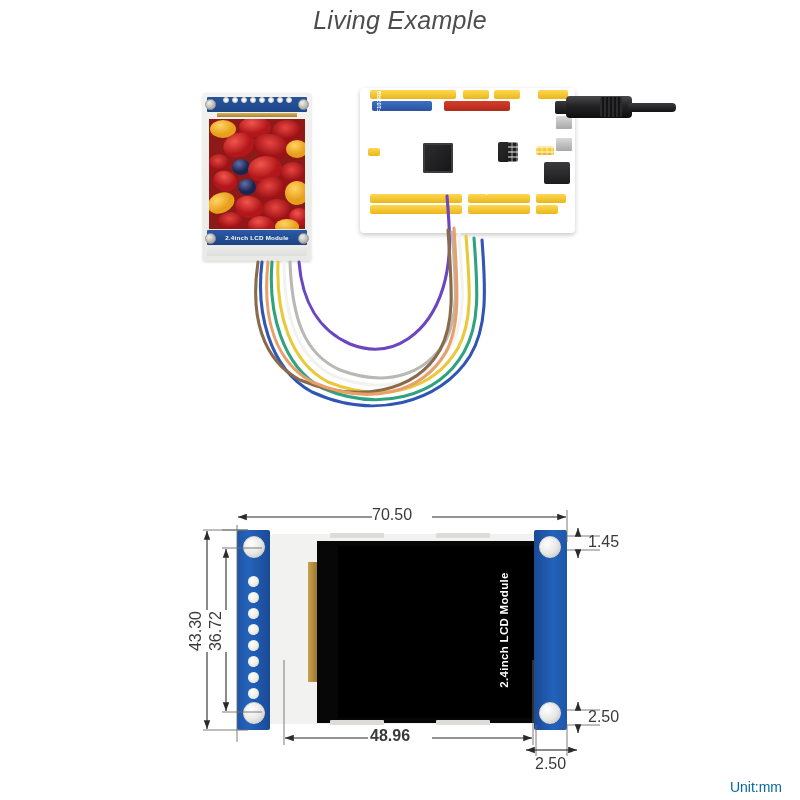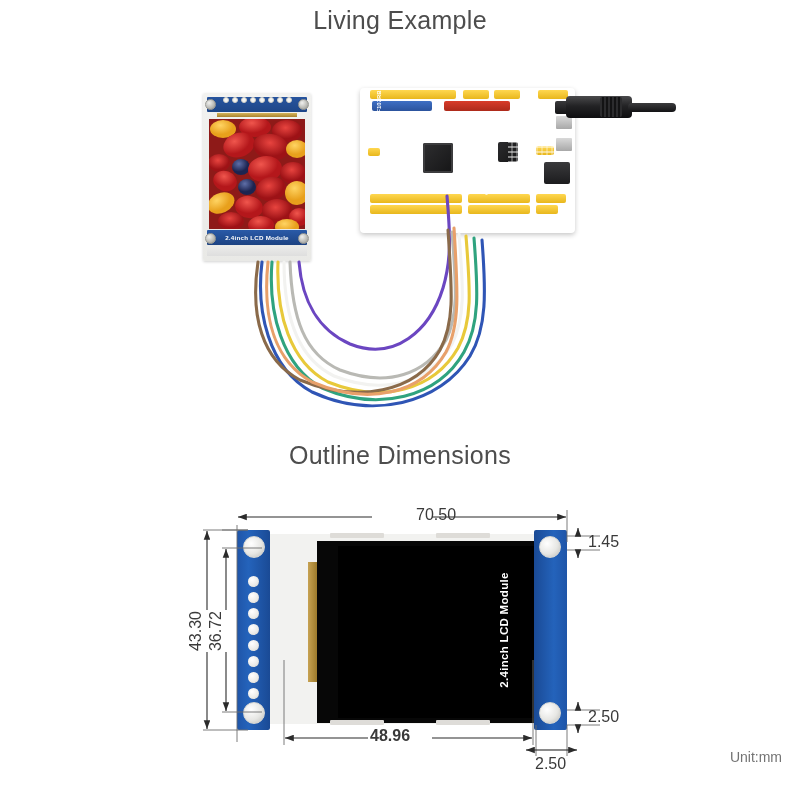--- a/index.html
+++ b/index.html
@@ -12,21 +12,21 @@
     position:relative;
   }
   .stage{position:absolute;left:0;top:0;width:800px;height:800px;}
 
   
   .sec-title{
     position:absolute;width:800px;text-align:center;
     font-size:25px;color:#4d4d4d;letter-spacing:.3px;
     font-weight:400;
   }
-  #title-living{top:6px;}
+  #title-living{top:6px;font-style:italic;}
   #title-outline{top:441px;}
 
   
   #lcd-module{
     position:absolute;left:203px;top:93px;width:108px;height:168px;
     background:linear-gradient(180deg,#f2f2f0 0%,#e9e9e6 100%);
     border-radius:2px;
     box-shadow:0 1px 3px rgba(0,0,0,.18);
   }
   #lcd-top-strip{
@@ -220,21 +220,21 @@
   }
 
   
   #dims{position:absolute;left:0;top:0;width:800px;height:330px;}
   .dim-label{
     position:absolute;font-size:16px;color:#3a3a3a;
     font-family:"Liberation Sans",sans-serif;white-space:nowrap;
   }
   .dim-vert{transform-origin:center;}
   #unit-label{
-    position:absolute;right:18px;top:279px;font-size:14px;color:#737373;
+    position:absolute;right:18px;top:309px;font-size:14px;color:#0369a1;
   }
 </style>
 </head>
 <body>
 
 <div class="stage">
 
   <div class="sec-title" id="title-living">Living Example</div>
 
   <div>
@@ -351,21 +351,20 @@
         <path d="M272,262 C268,312 282,366 322,388 C378,412 438,398 464,352 C480,324 478,290 474,238" stroke="#2fa37f"></path>
         <path d="M278,262 C276,314 290,362 328,382 C382,404 434,390 458,348 C473,320 470,288 466,236" stroke="#e8c93a"></path>
         <path d="M284,262 C284,316 297,358 334,376 C385,396 430,382 452,344 C466,316 463,286 459,234" stroke="#f2f2f0"></path>
         <path d="M290,262 C292,318 304,354 340,370 C388,388 426,374 446,340 C459,314 456,284 452,232" stroke="#b9b9b4"></path>
         <path d="M258,262 C250,316 262,360 300,380 C358,404 416,392 440,350 C455,322 452,290 448,230" stroke="#8a6a4a"></path>
         <path d="M268,262 C262,320 276,362 312,382 C368,406 422,394 446,352 C460,326 458,292 454,228" stroke="#e8a06a"></path>
       </g>
     </svg>
   </div>
 
-  <div class="sec-title" id="title-outline">Outline Dimensions</div>
 
   <div id="outline">
 
     <div id="pcb">
       <div class="rail" id="rail-l">
         <div class="mhole" style="left:6px;top:6px;"></div>
         <div class="mhole" style="left:6px;bottom:6px;"></div>
         <div class="phole" style="left:11px;top:46px;"></div>
         <div class="phole" style="left:11px;top:62px;"></div>
         <div class="phole" style="left:11px;top:78px;"></div>
@@ -439,21 +438,21 @@
 
         <line x1="578" y1="232" x2="578" y2="240" marker-start="url(#ah2)"></line>
         <line x1="578" y1="255" x2="578" y2="263" marker-end="url(#ah)"></line>
 
         <line x1="526" y1="280" x2="536" y2="280" marker-start="url(#ah2)"></line>
         <line x1="567" y1="280" x2="577" y2="280" marker-end="url(#ah)"></line>
         <line x1="536" y1="280" x2="567" y2="280"></line>
       </g>
     </svg>
 
-    <div class="dim-label" style="left:372px;top:36px;margin-left:44px;">70.50</div>
+    <div class="dim-label" style="left:372px;top:36px;">70.50</div>
 
     <div class="dim-label dim-vert" style="left:176px;top:152px;transform:rotate(-90deg);">43.30</div>
 
     <div class="dim-label dim-vert" style="left:196px;top:152px;transform:rotate(-90deg);">36.72</div>
 
     <div class="dim-label" style="left:370px;top:257px;font-weight:bold;">48.96</div>
 
     <div class="dim-label" style="left:588px;top:63px;">1.45</div>
 
     <div class="dim-label" style="left:588px;top:238px;">2.50</div>

